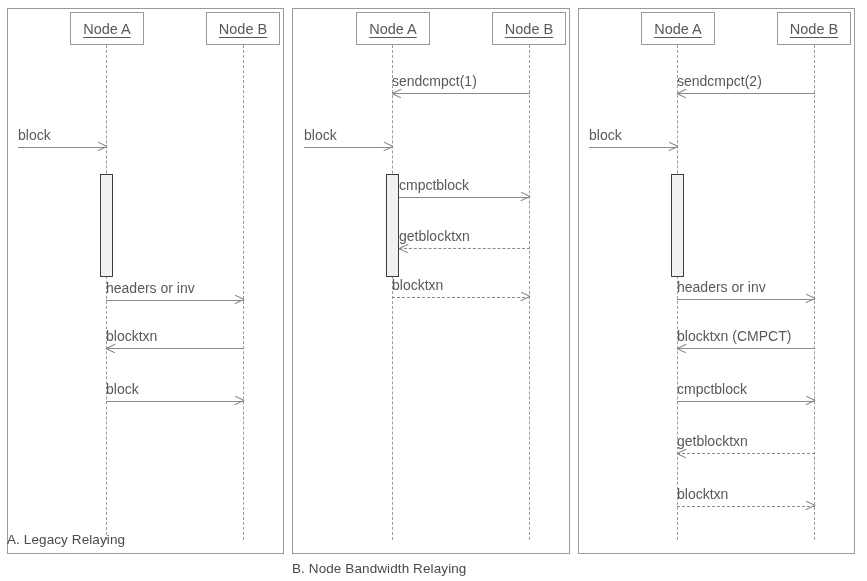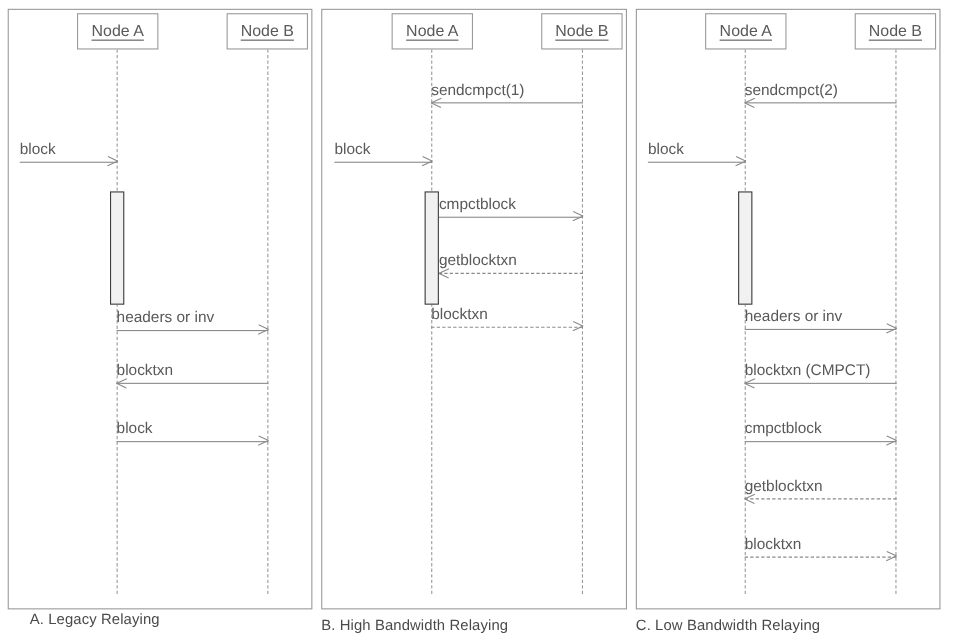--- a/index.html
+++ b/index.html
@@ -157,21 +157,21 @@
 
   <div class="msg right" style="left:106px; top:401px; width:138px;">
     <div class="line"></div>
     <div class="head">
         <span class="a"></span>
         <span class="b"></span>
       </div>
     <div class="mlabel">block</div>
   </div>
 
-  <div class="caption" style="left:7px; top:555px;margin-left:20px;">A. Legacy Relaying</div>
+  <div class="caption" style="left:7px; top:532px;">A. Legacy Relaying</div>
 
   <div class="panel" style="left:292px; top:8px; width:278px; height:546px;"></div>
 
   <div class="node-box" style="left:356px; top:12px; width:74px; height:33px;">
     <span class="lbl">Node A</span>
   </div>
   <div class="node-box" style="left:492px; top:12px; width:74px; height:33px;">
     <span class="lbl">Node B</span>
   </div>
 
@@ -218,21 +218,21 @@
 
   <div class="msg right dashed" style="left:392px; top:297px; width:138px;">
     <div class="line"></div>
     <div class="head">
         <span class="a"></span>
         <span class="b"></span>
       </div>
     <div class="mlabel">blocktxn</div>
   </div>
 
-  <div class="caption" style="left:292px; top:561px;">B. High Bandwidth Relaying</div>
+  <div class="caption" style="left:292px; top:561px;">B. Node Bandwidth Relaying</div>
 
   <div class="panel" style="left:578px; top:8px; width:277px; height:546px;"></div>
 
   <div class="node-box" style="left:641px; top:12px; width:74px; height:33px;">
     <span class="lbl">Node A</span>
   </div>
   <div class="node-box" style="left:777px; top:12px; width:74px; height:33px;">
     <span class="lbl">Node B</span>
   </div>
 
@@ -297,15 +297,14 @@
 
   <div class="msg right dashed" style="left:677px; top:506px; width:138px;">
     <div class="line"></div>
     <div class="head">
         <span class="a"></span>
         <span class="b"></span>
       </div>
     <div class="mlabel">blocktxn</div>
   </div>
 
-  <div class="caption" style="left:578px; top:561px;">C. Low Bandwidth Relaying</div>
 
 </div>
 
 </body></html>

